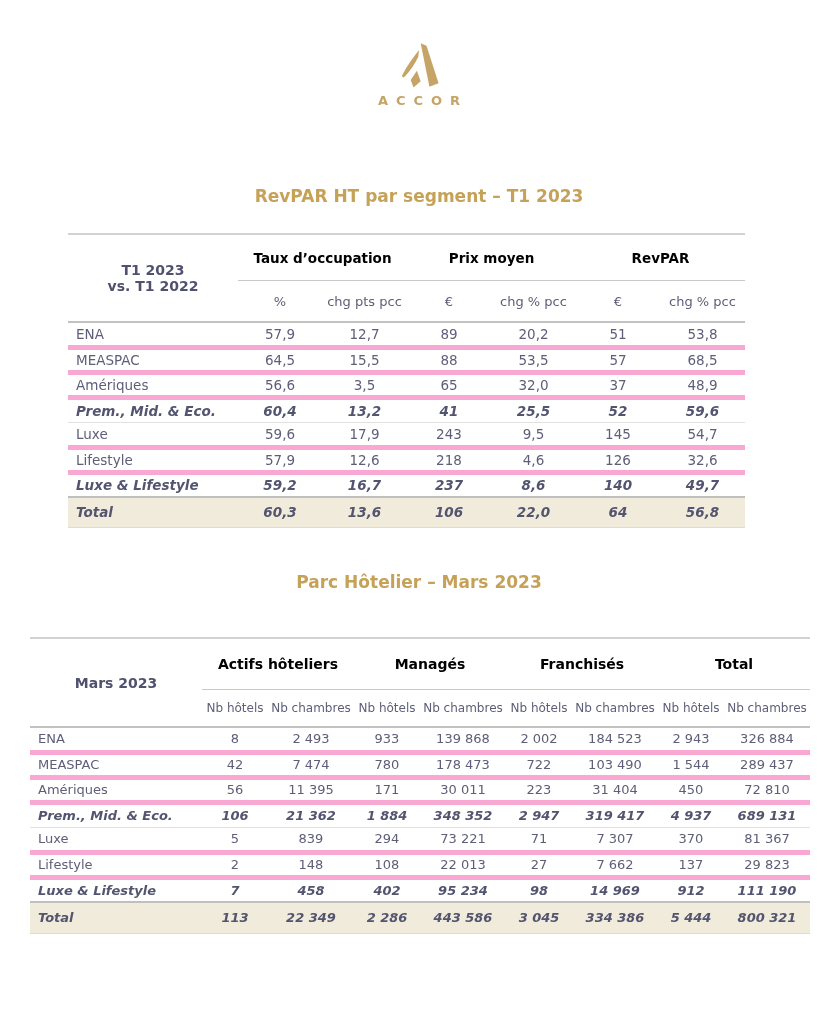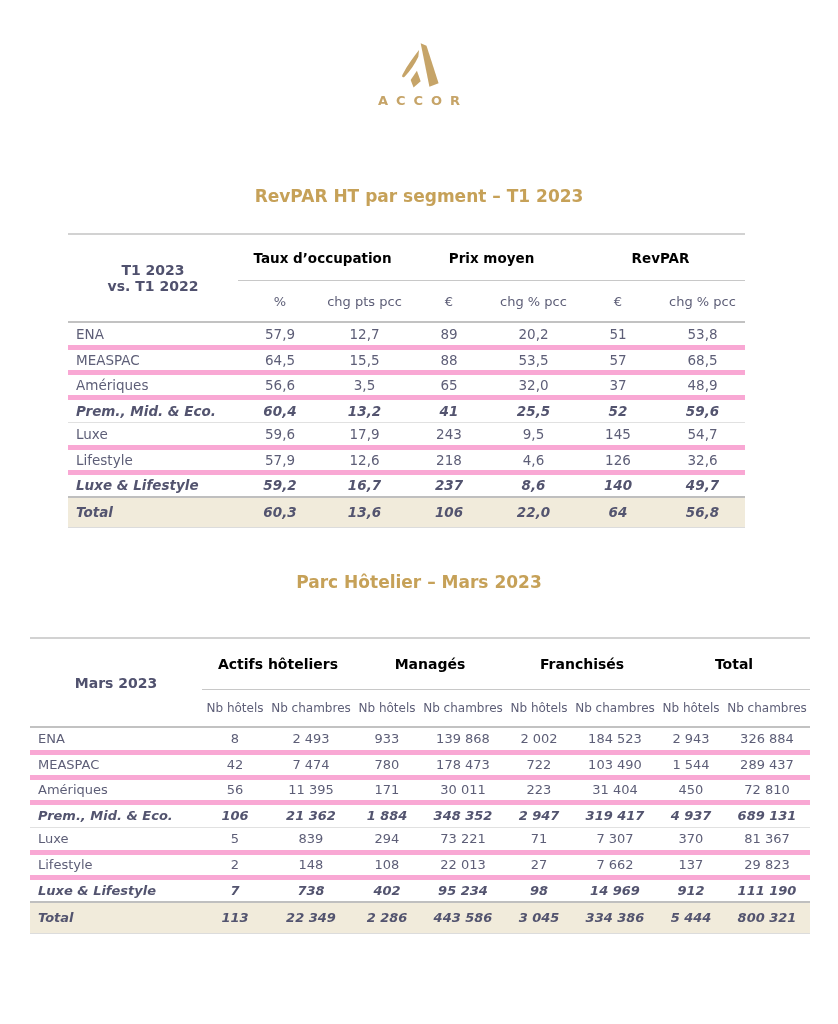--- a/index.html
+++ b/index.html
@@ -308,21 +308,21 @@
       <td>108</td>
       <td>22 013</td>
       <td>27</td>
       <td>7 662</td>
       <td>137</td>
       <td>29 823</td>
     </tr>
     <tr class="row row-bold sep-strong">
       <th class="rowlabel">Luxe &amp; Lifestyle</th>
       <td>7</td>
-      <td>738</td>
+      <td>458</td>
       <td>402</td>
       <td>95 234</td>
       <td>98</td>
       <td>14 969</td>
       <td>912</td>
       <td>111 190</td>
     </tr>
     <tr class="row-total sep-strong">
       <th class="rowlabel">Total</th>
       <td>113</td>

